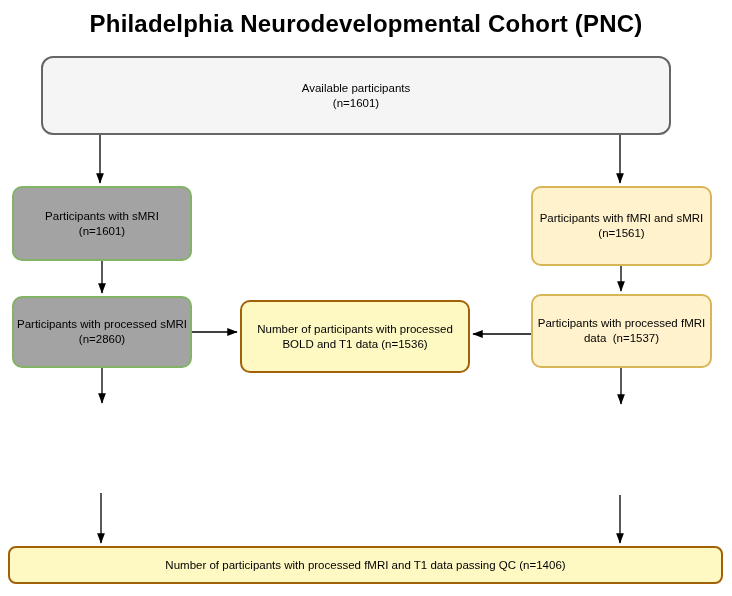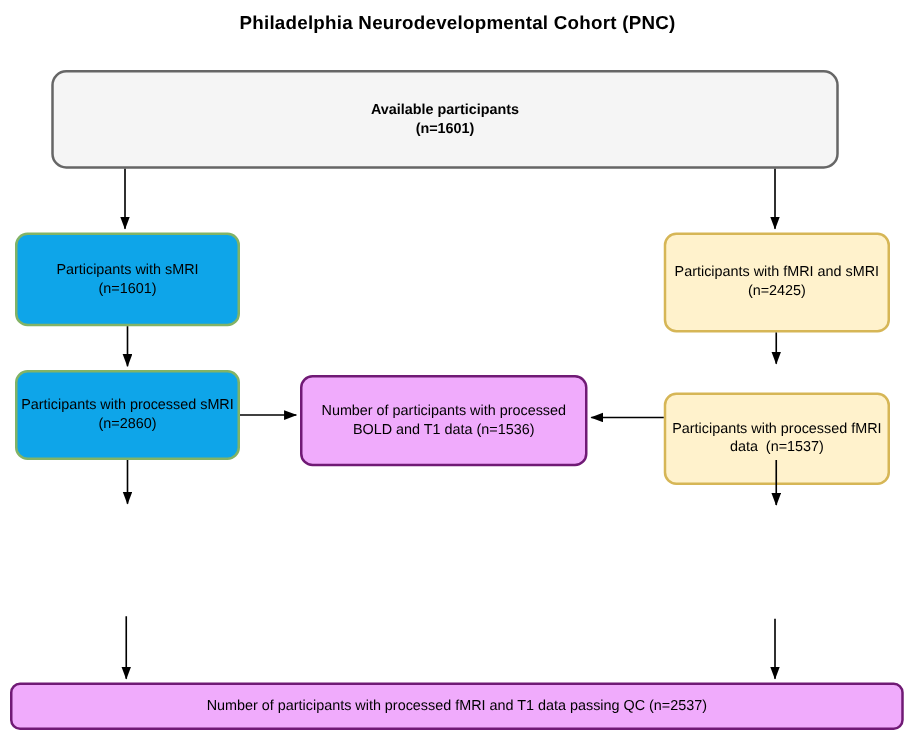--- a/index.html
+++ b/index.html
@@ -9,50 +9,50 @@
     width: 732px;
     height: 596px;
     background: #ffffff;
     overflow: hidden;
   }
   .diagram-title {
     position: absolute;
     left: 0; top: 10px;
     width: 732px;
     text-align: center;
-    font-size: 15px;
+    font-size: 24px;
     font-weight: bold;
     color: #000000;
     letter-spacing: 0.2px;
   }
   .node {
     position: absolute;
     box-sizing: border-box;
     display: flex;
     align-items: center;
     justify-content: center;
     text-align: center;
     font-size: 11.5px;
     line-height: 1.3;
     color: #000000;
     white-space: pre;
     border-radius: 10px;
   }
   .node-gray   { background: #f5f5f5; border: 2px solid #666666; border-radius: 12px; }
-  .node-green  { background: #0ea5e9; border: 2px solid #82b366; }
+  .node-green  { background: #a3a3a3; border: 2px solid #82b366; }
   .node-yellow { background: #fff2cc; border: 2px solid #d6b656; }
-  .node-red    { background: #f0abfc; border: 2px solid #701a75; }
+  .node-red    { background: #fef9c3; border: 2px solid #a16207; }
 
   
-  .n-available { left: 41px;  top: 56px;  width: 630px; height: 79px; font-weight: bold; }
+  .n-available { left: 41px;  top: 56px;  width: 630px; height: 79px; }
   .n-smri      { left: 12px;  top: 186px; width: 180px; height: 75px; }
   .n-smri-proc { left: 12px;  top: 296px; width: 180px; height: 72px; }
   .n-smri-qc   { left: 12px;  top: 406px; width: 180px; height: 87px; }
   .n-fmri      { left: 531px; top: 186px; width: 181px; height: 80px; }
-  .n-fmri-proc { left: 531px; top: 294px; width: 181px; height: 74px; margin-top: 20px; }
+  .n-fmri-proc { left: 531px; top: 294px; width: 181px; height: 74px; }
   .n-fmri-qc   { left: 531px; top: 407px; width: 181px; height: 88px; }
   .n-bold-t1   { left: 240px; top: 300px; width: 230px; height: 73px; }
   .n-final     { left: 8px;   top: 546px; width: 715px; height: 38px; border-radius: 8px; }
 
   .arrows-layer {
     position: absolute;
     left: 0; top: 0;
     width: 732px; height: 596px;
     pointer-events: none;
   }
@@ -67,27 +67,27 @@
 
   <div class="node node-gray n-available">Available participants
 (n=1601)</div>
 
   <div class="node node-green n-smri">Participants with sMRI
 (n=1601)</div>
   <div class="node node-green n-smri-proc">Participants with processed sMRI
 (n=2860)</div>
 
   <div class="node node-yellow n-fmri">Participants with fMRI and sMRI
-(n=2425)</div>
+(n=1561)</div>
   <div class="node node-yellow n-fmri-proc">Participants with processed fMRI
 data  (n=1537)</div>
 
   <div class="node node-red n-bold-t1">Number of participants with processed
 BOLD and T1 data (n=1536)</div>
-  <div class="node node-red n-final">Number of participants with processed fMRI and T1 data passing QC (n=2537)</div>
+  <div class="node node-red n-final">Number of participants with processed fMRI and T1 data passing QC (n=1406)</div>
 
   <svg class="arrows-layer" width="732" height="596" viewBox="0 0 732 596" xmlns="http://www.w3.org/2000/svg">
     <defs>
       <marker id="arrh" markerWidth="10" markerHeight="8" refX="7.5" refY="3" orient="auto" markerUnits="strokeWidth">
         <path d="M0,0 L8,3 L0,6 z" fill="#000000"></path>
       </marker>
     </defs>
     <line x1="100" y1="135" x2="100" y2="183" marker-end="url(#arrh)"></line>
     <line x1="620" y1="135" x2="620" y2="183" marker-end="url(#arrh)"></line>
     <line x1="102" y1="261" x2="102" y2="293" marker-end="url(#arrh)"></line>

